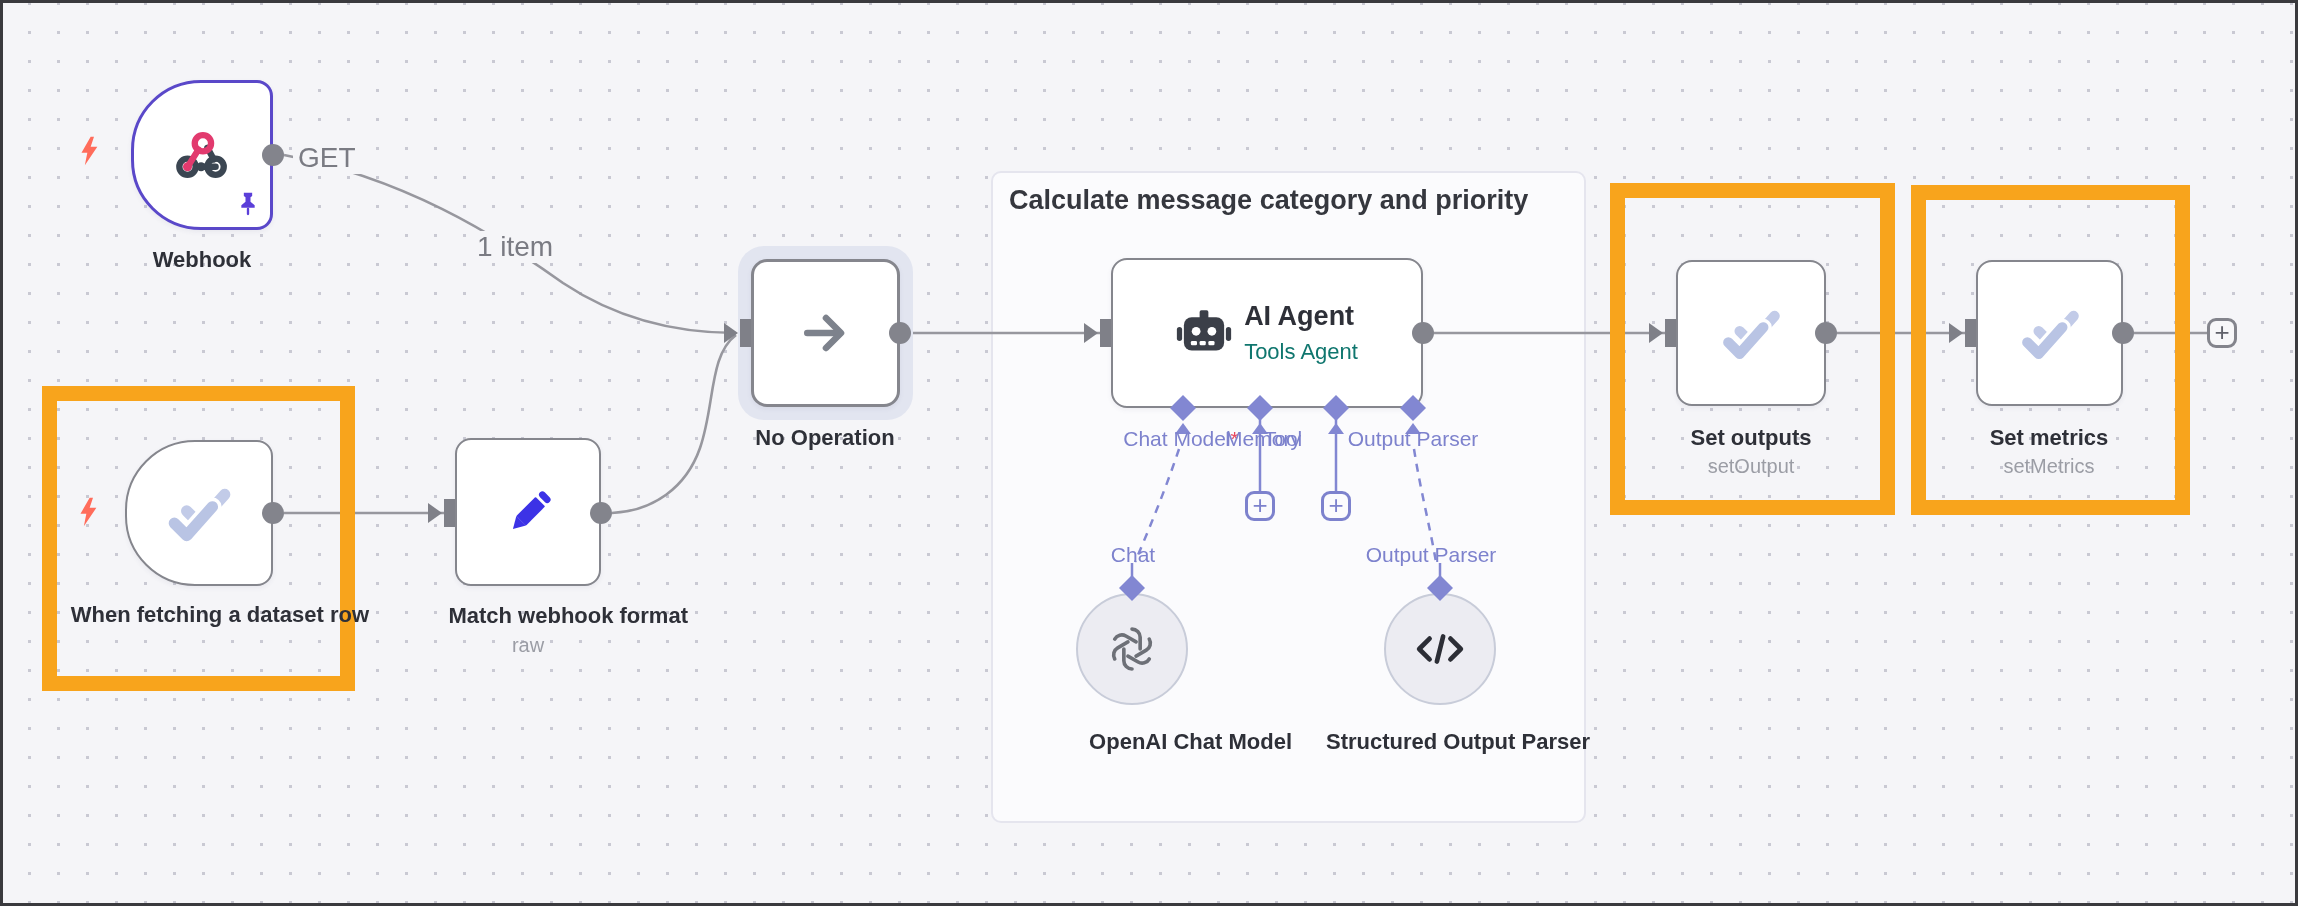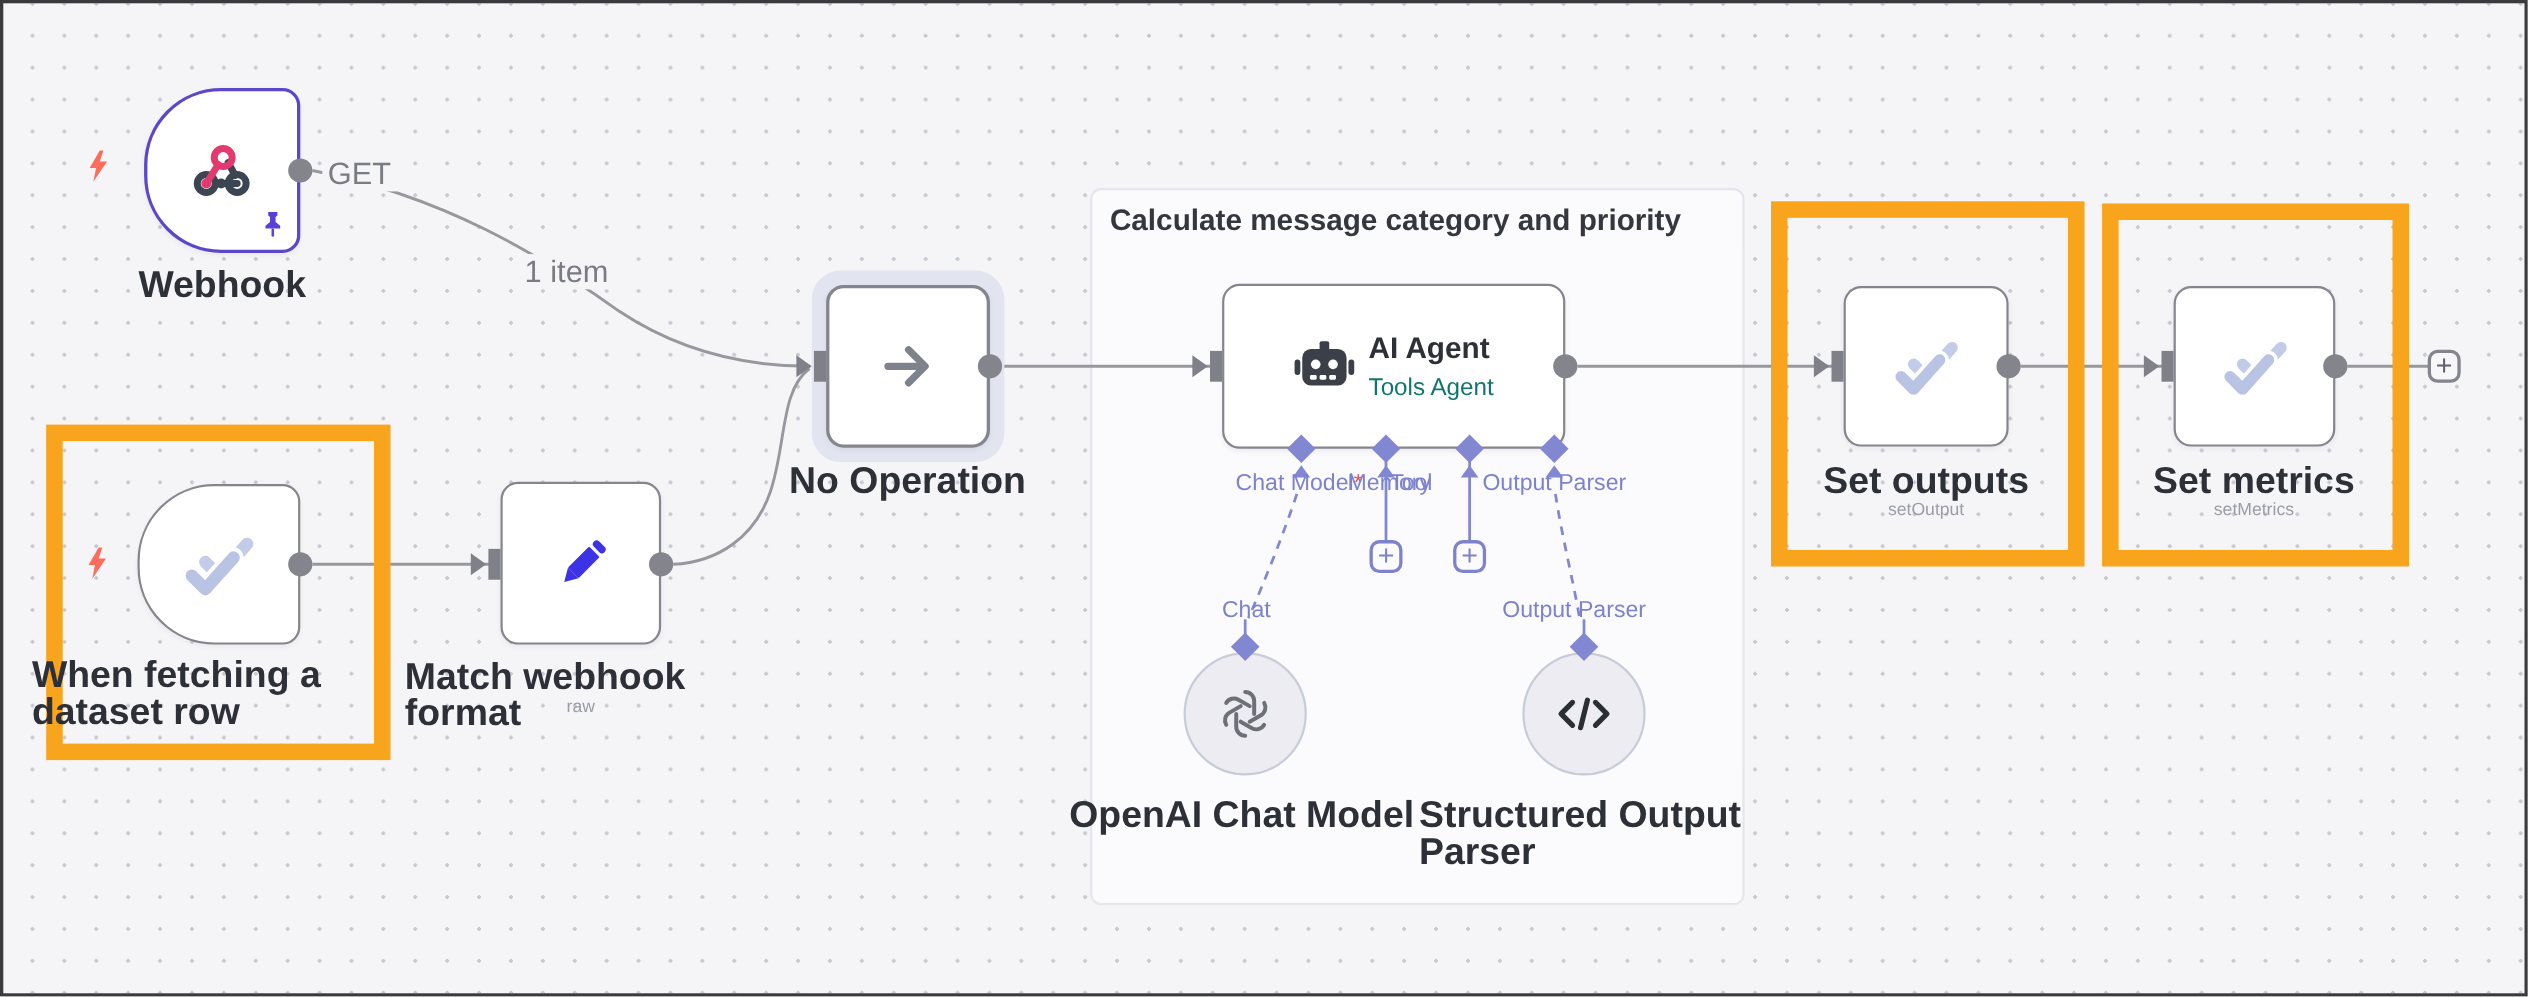--- a/index.html
+++ b/index.html
@@ -30,26 +30,26 @@
   .circle-node {
     position:absolute; width:112px; height:112px; border-radius:50%;
     background:#ececf2; border:2px solid #c8ccd9; box-sizing:border-box;
     display:flex; align-items:center; justify-content:center;
   }
   .agent-body { display:flex; align-items:center; gap:12px; }
   .agent-text { display:flex; flex-direction:column; }
   .agent-title { font-size:27px; font-weight:600; color:#2e3038; }
   .agent-sub { font-size:22px; color:#0f766e; margin-top:7px; }
   .nlabel {
-    position:absolute; transform:translateX(-50%); text-align:left;
-    font-size:34px; font-weight:600; color:#2e3038; line-height:33px; white-space:pre-line;
+    position:absolute; transform:translateX(-50%); text-align:right;
+    font-size:22px; font-weight:600; color:#2e3038; line-height:33px; white-space:pre-line;
   }
   .sublabel {
     position:absolute; transform:translateX(-50%); text-align:center;
-    font-size:16px; font-weight:400; color:#9b9da5;
+    font-size:20px; font-weight:400; color:#9b9da5;
   }
   .wire-label {
     position:absolute; font-size:28px; color:#7a7b83; background:#f5f5f8; padding:0 5px;
   }
   .wire-label.center { transform:translateX(-50%);text-align:center; }
   .port-label {
     position:absolute; transform:translateX(-50%); text-align:center;
     font-size:21px; color:#7d82cd; white-space:nowrap;
   }
   .req { color:#e9485e; }

